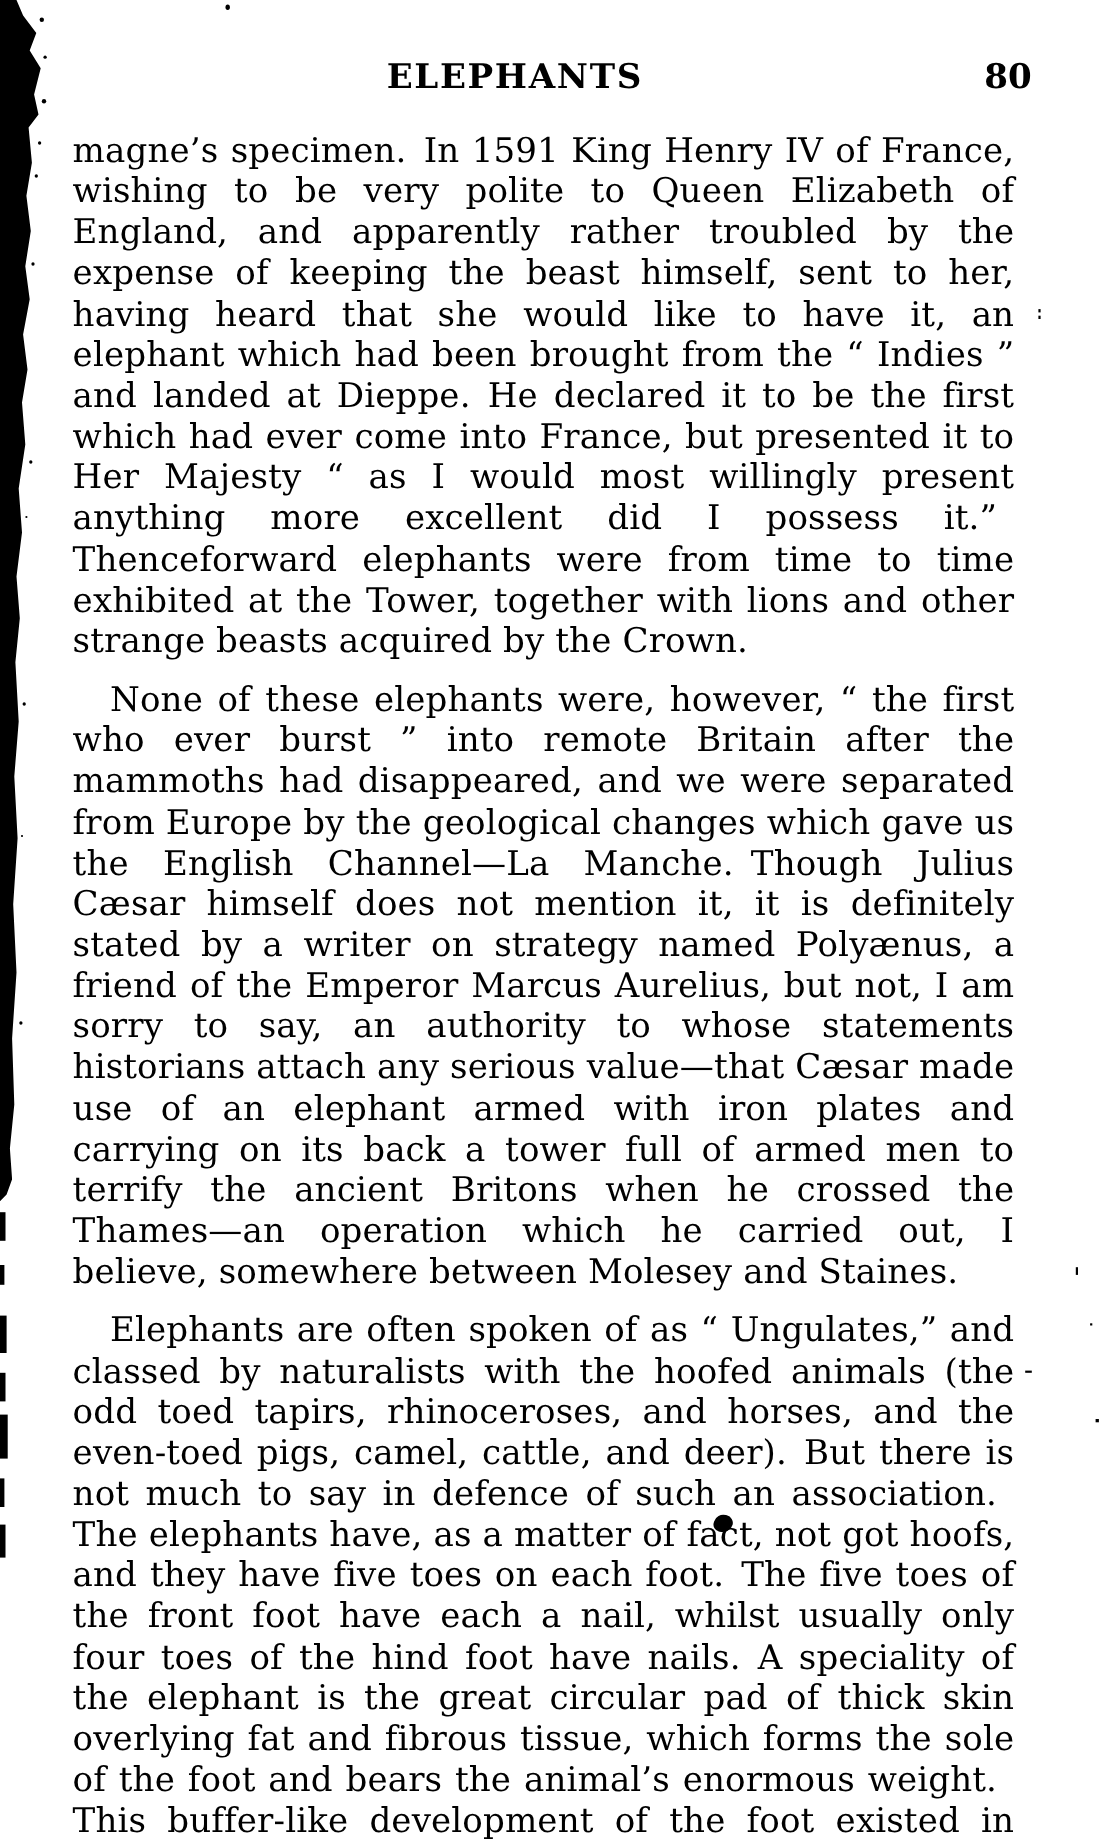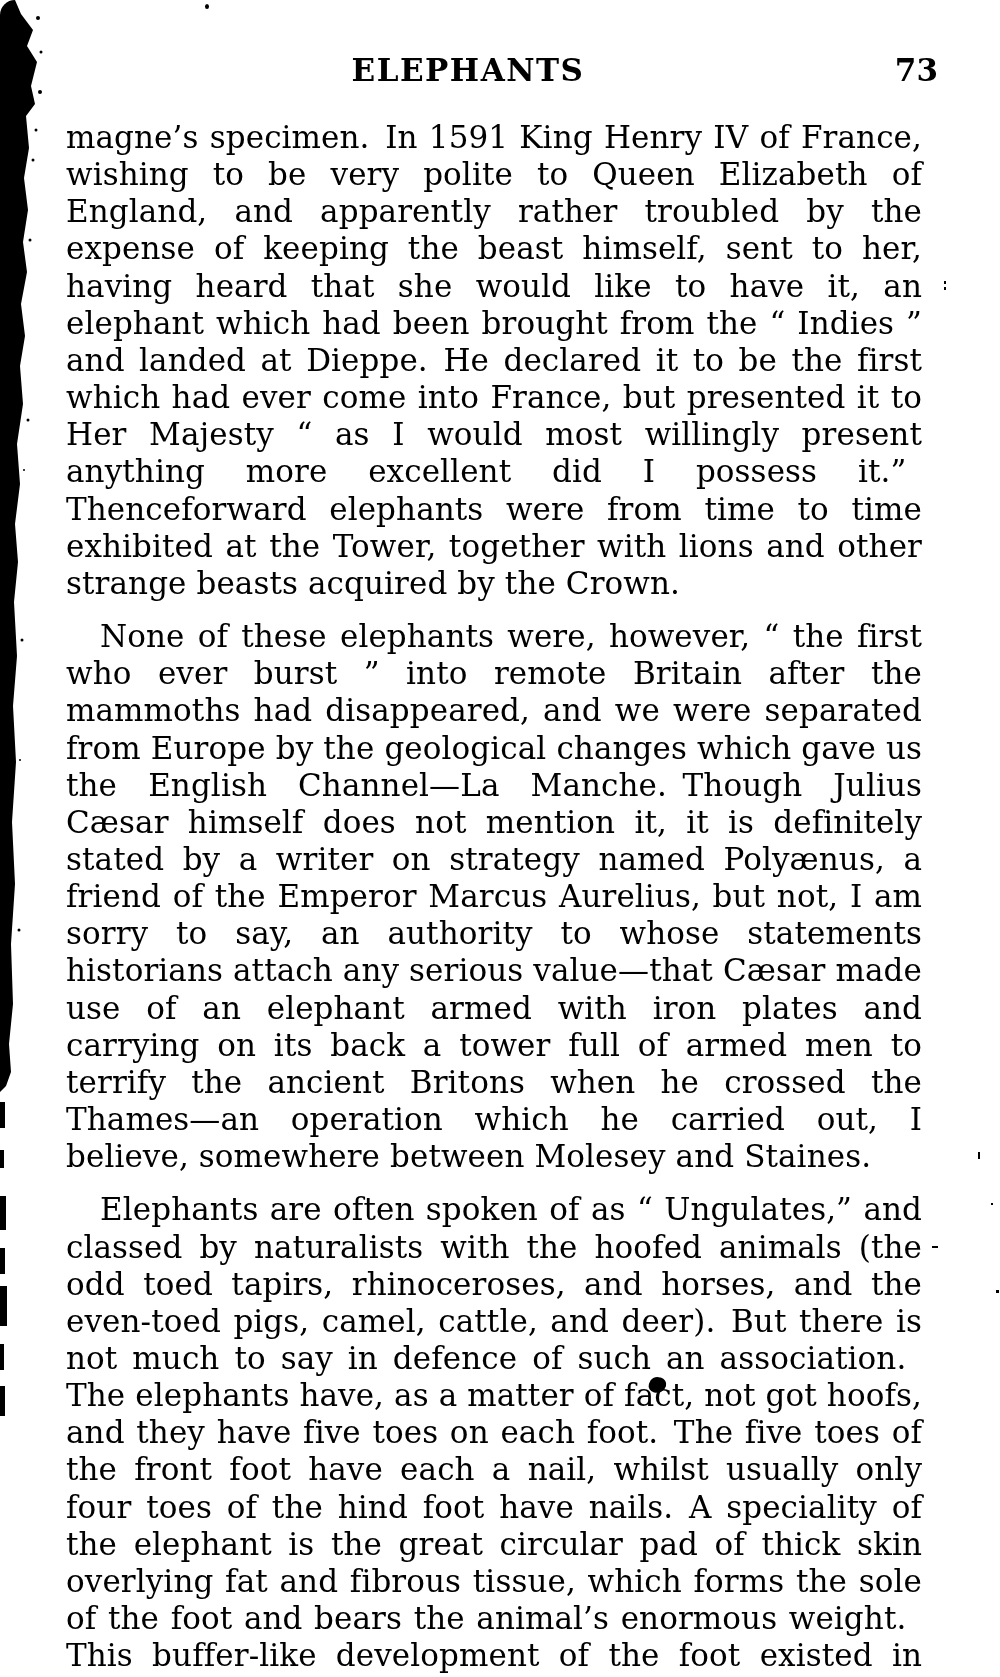--- a/index.html
+++ b/index.html
@@ -8,21 +8,20 @@
     background: #ffffff;
     font-family: "DejaVu Serif", serif;
   }
   .page {
     position: relative;
     width: 1000px;
     height: 1677px;
     background: #ffffff;
     color: #000000;
     overflow: hidden;
-    border-radius: 15px;
   }
   .running-header {
     position: absolute;
     top: 52px;
     left: 50px;
     width: 888px;
     height: 44px;
   }
   .running-title {
     display: block;
@@ -116,21 +115,21 @@
   <div class="speck" style="left:944px; top:287px; width:2px; height:3px;"></div>
   <div class="speck" style="left:978px; top:1152px; width:2px; height:7px;"></div>
   <div class="speck" style="left:991px; top:1203px; width:2px; height:2px;"></div>
   <div class="speck" style="left:932px; top:1246px; width:6px; height:2px;"></div>
   <div class="speck" style="left:996px; top:1290px; width:3px; height:3px;"></div>
 
   <div class="ink-blot"></div>
 
   <div class="running-header">
     <span class="running-title">ELEPHANTS</span>
-    <span class="folio">73</span>
+    <span class="folio">80</span>
   </div>
 
   <div class="text-block">
     <p>magne’s specimen. In 1591 King Henry IV of France, wishing to be very polite to Queen Elizabeth of England, and apparently rather troubled by the expense of keeping the beast himself, sent to her, having heard that she would like to have it, an elephant which had been brought from the “ Indies ” and landed at Dieppe. He declared it to be the first which had ever come into France, but presented it to Her Majesty “ as I would most willingly present anything more excellent did I possess it.” Thenceforward elephants were from time to time exhibited at the Tower, together with lions and other strange beasts acquired by the Crown.</p>
     <p class="indented">None of these elephants were, however, “ the first who ever burst ” into remote Britain after the mammoths had disappeared, and we were separated from Europe by the geological changes which gave us the English Channel—La Manche. Though Julius Cæsar himself does not mention it, it is definitely stated by a writer on strategy named Polyænus, a friend of the Emperor Marcus Aurelius, but not, I am sorry to say, an authority to whose statements historians attach any serious value—that Cæsar made use of an elephant armed with iron plates and carrying on its back a tower full of armed men to terrify the ancient Britons when he crossed the Thames—an operation which he carried out, I believe, somewhere between Molesey and Staines.</p>
     <p class="indented runs-on">Elephants are often spoken of as “ Ungulates,” and classed by naturalists with the hoofed animals (the odd toed tapirs, rhinoceroses, and horses, and the even-toed pigs, camel, cattle, and deer). But there is not much to say in defence of such an association. The elephants have, as a matter of fact, not got hoofs, and they have five toes on each foot. The five toes of the front foot have each a nail, whilst usually only four toes of the hind foot have nails. A speciality of the elephant is the great circular pad of thick skin overlying fat and fibrous tissue, which forms the sole of the foot and bears the animal’s enormous weight. This buffer-like development of the foot existed in some great extinct mammals (the Dinoceras family, of North America), but is altogether different from the support given by a horse’s</p>
   </div>
 
 </div>
 

